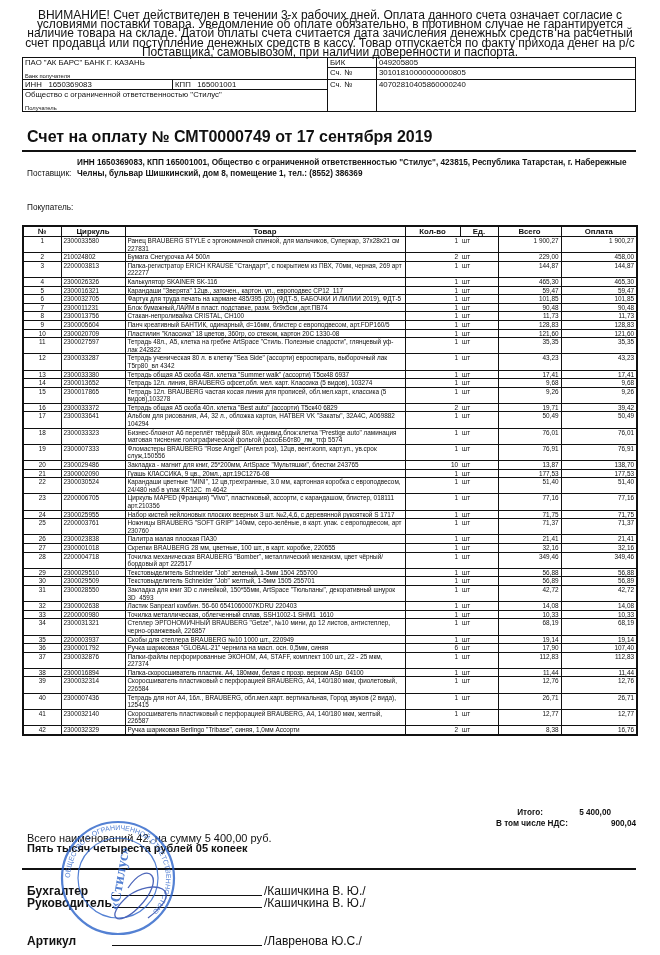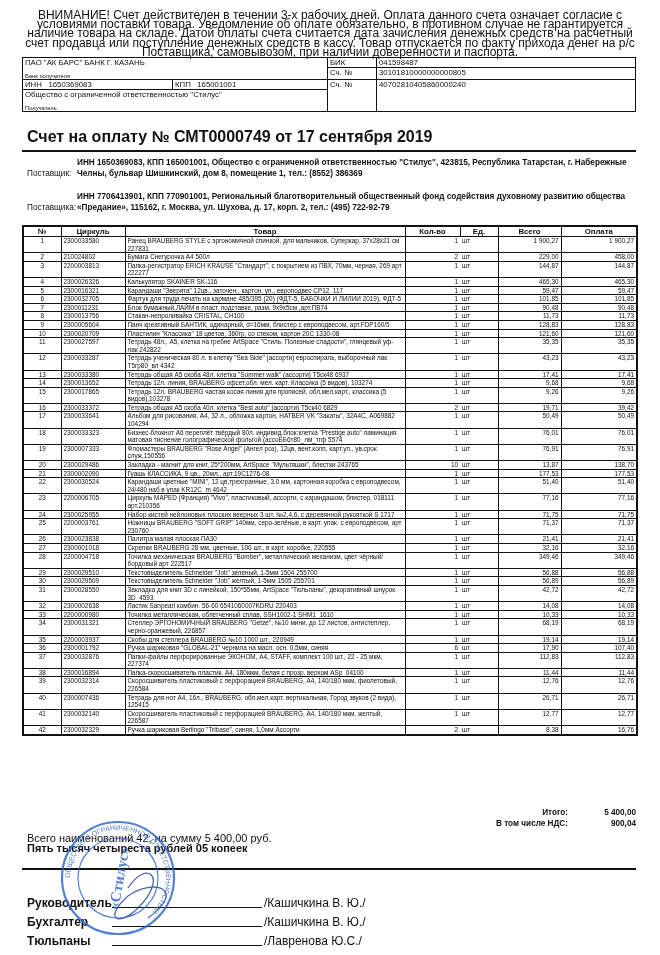--- a/index.html
+++ b/index.html
@@ -20,21 +20,21 @@
   .party .val { margin-left: 55px; font-weight: bold; }
   .items { position: absolute; left: 22px; top: 225px; width: 614px; border-collapse: collapse;
            font-size: 6.4px; table-layout: fixed; border: 2px solid #111; }
   .items th { border: 1px solid #111; font-size: 7.8px; font-weight: bold; padding: 0; height: 9px; line-height: 9px; }
   .items td { border: 1px solid #111; padding: 0 2px; vertical-align: top; line-height: 7.6px; }
   .items td.c { text-align: center; }
   .items td.r { text-align: right; }
   .items td.u { border-left: none; }
   .items td.q { border-right: none; }
   .totals { position: absolute; right: 24px; top: 808px; font-size: 8.2px; font-weight: bold; }
-  .totals .row { display: flex; justify-content: flex-end; line-height: 10.5px; }
+  .totals .row { display: flex; justify-content: center; line-height: 10.5px; }
   .totals .k { width: 90px; text-align: right; margin-right: 18px; }
   .totals .v { width: 50px; text-align: right; }
   .summary { position: absolute; left: 27px; top: 833px; font-size: 11px; line-height: 10px; }
   .sig { position: absolute; left: 27px; font-size: 12px; display: flex; align-items: center; }
   .sig .role { width: 85px; font-weight: bold; }
   .sig .line { width: 150px; border-bottom: 1px solid #111; height: 9px; margin-right: 2px; }
   .stamp { position: absolute; left: 58px; top: 818px; width: 120px; height: 120px; opacity: 0.8; }
 </style>
 </head>
 <body>
@@ -45,21 +45,21 @@
   <colgroup>
       <col style="width:150px">
       <col style="width:155px">
       <col style="width:49px">
       <col>
     </colgroup>
   <tbody>
       <tr style="height:10px">
     <td colspan="2" class="nb-b">ПАО "АК БАРС" БАНК Г. КАЗАНЬ</td>
     <td>БИК</td>
-    <td>041598487</td>
+    <td>049205805</td>
   </tr>
   <tr style="height:12px">
     <td colspan="2" class="nb-t small">Банк получателя</td>
     <td>Сч. №</td>
     <td>30101810000000000805</td>
   </tr>
   <tr style="height:10px">
     <td><span>ИНН</span>&nbsp;&nbsp;&nbsp;<span>1650369083</span></td>
     <td><span>КПП</span>&nbsp;&nbsp;&nbsp;<span>165001001</span></td>
     <td rowspan="3">Сч. №</td>
@@ -75,22 +75,21 @@
   </table>
 
 <div class="title">Счет на оплату № СМТ0000749 от 17 сентября 2019</div>
 <div class="rule" style="top:150px"></div>
 
 <div class="party" style="top:157px">
   <span class="lbl" style="top:11px">Поставщик:</span>
   <div class="val">ИНН 1650369083, КПП 165001001, Общество с ограниченной ответственностью "Стилус", 423815, Республика Татарстан, г. Набережные Челны, бульвар Шишкинский, дом 8, помещение 1, тел.: (8552) 386369</div>
 </div>
 <div class="party" style="top:191px">
-  <span class="lbl" style="top:11px">Поставщика:</span>
-  <div class="val">ИНН 7706413901, КПП 770901001, Региональный благотворительный общественный фонд содействия духовному развитию общества «Предание», 115162, г. Москва, ул. Шухова, д. 17, корп. 2, тел.: (495) 722-92-79</div>
+  <span class="lbl" style="top:11px">Покупатель:</span>
 </div>
 
 <table class="items">
   <colgroup>
     <col style="width:38px">
       <col style="width:64px">
       <col style="width:280px">
     <col style="width:55px">
       <col style="width:38px">
       <col style="width:63px">
@@ -504,27 +503,27 @@
   <div>Всего наименований 42, на сумму 5 400,00 руб.</div>
   <div style="font-weight:bold">Пять тысяч четыреста рублей 05 копеек</div>
 </div>
 <div class="rule" style="top:868px"></div>
 
 <div class="sig" style="top:896px">
   <span class="role">Руководитель</span>
   <span class="line"></span>
   <span>/Кашичкина В. Ю./</span>
 </div>
-<div class="sig" style="top:915px">
+<div class="sig" style="top:884px">
   <span class="role">Бухгалтер</span>
   <span class="line"></span>
   <span>/Кашичкина В. Ю./</span>
 </div>
 <div class="sig" style="top:934px">
-  <span class="role">Тюльпаны</span>
+  <span class="role">Артикул</span>
   <span class="line"></span>
   <span>/Лавренова Ю.С./</span>
 </div>
 
 <svg class="stamp" viewBox="0 0 120 120">
   <defs>
       <path id="ring" d="M60,60 m-48,0 a48,48 0 1,1 96,0 a48,48 0 1,1 -96,0"></path>
     </defs>
   <circle cx="60" cy="60" r="56" fill="none" stroke="#2a62c9" stroke-width="2.2"></circle>
   <circle cx="60" cy="60" r="40" fill="none" stroke="#2a62c9" stroke-width="1.2"></circle>

